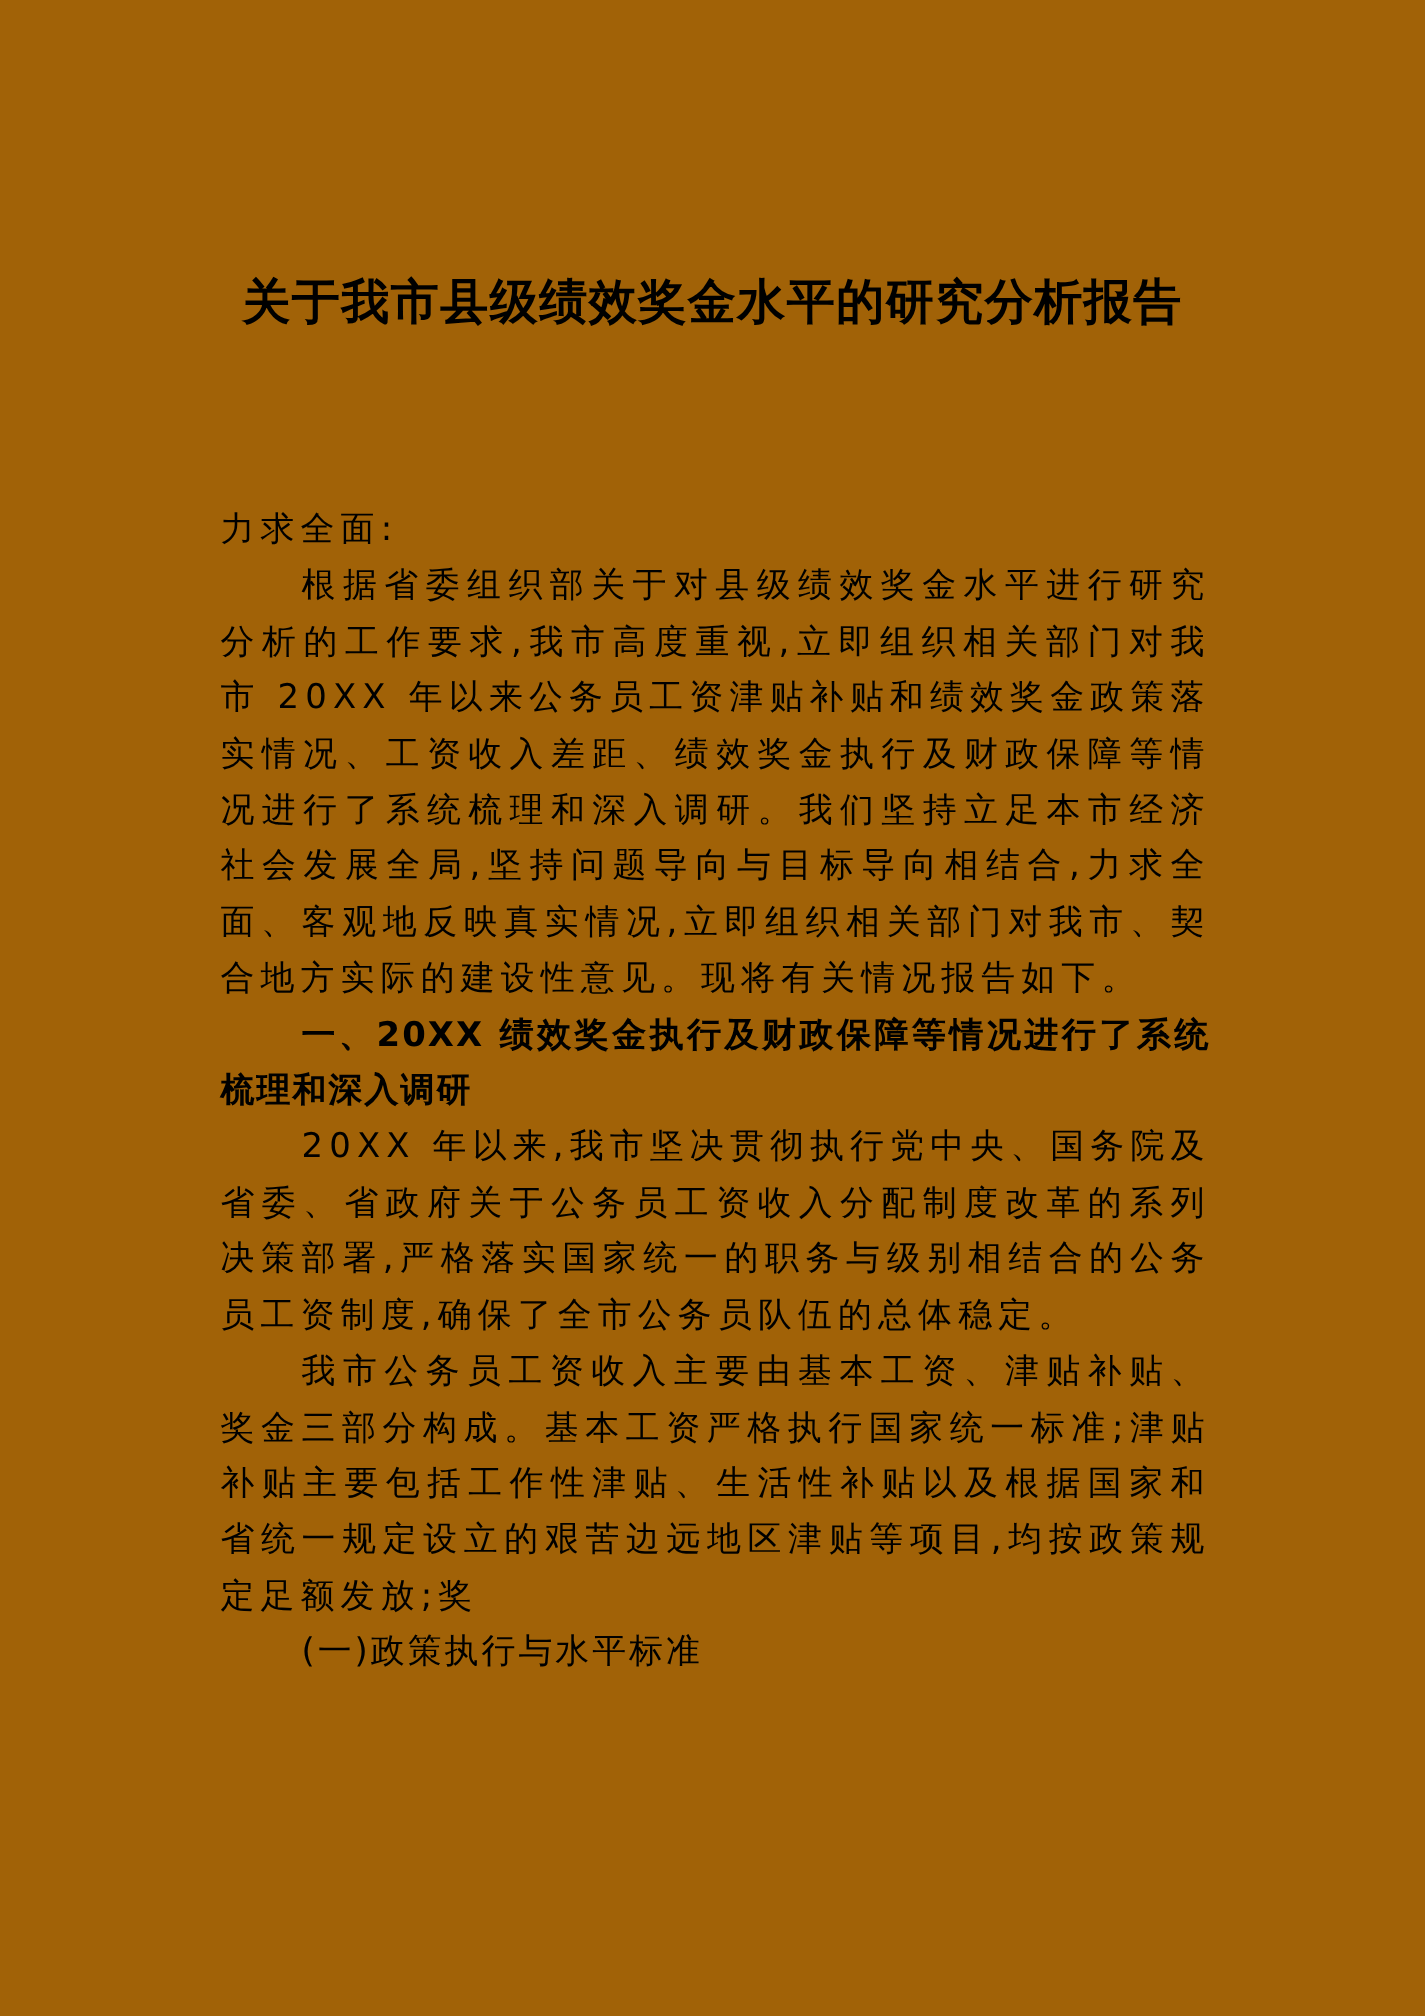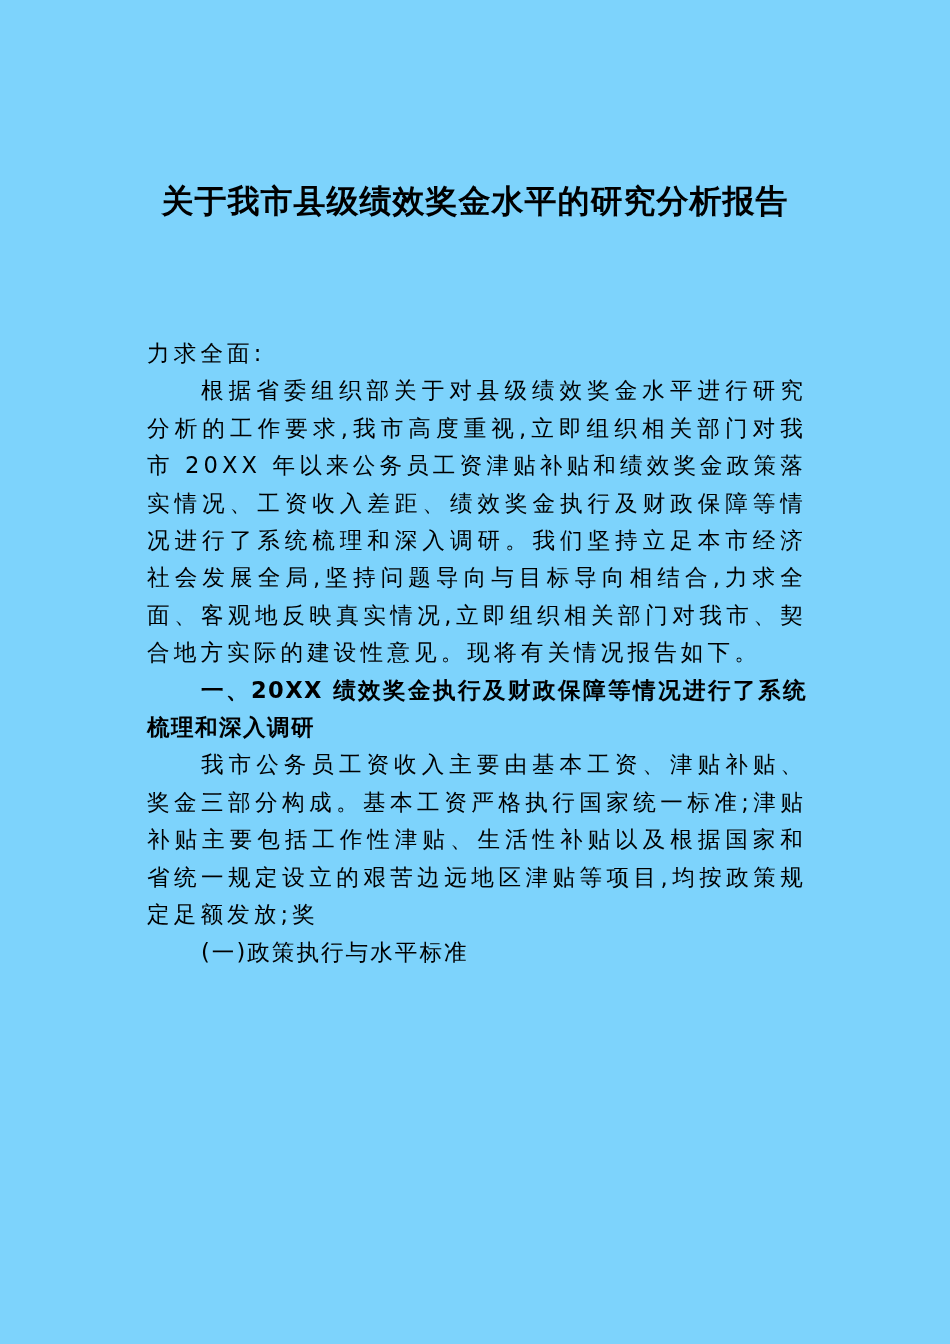--- a/index.html
+++ b/index.html
@@ -1,17 +1,17 @@
 <!DOCTYPE html>
 <html><head>
 <meta charset="utf-8">
 <style>
   html, body { margin: 0; padding: 0; background: #ffffff; }
   body { width: 950px; height: 1344px; position: relative; overflow: hidden; color: #000; }
-  .page { position: absolute; left: 0; top: 0; width: 950px; height: 1344px; background: #7dd3fc; }
+  .page { position: absolute; left: 0; top: 0; width: 950px; height: 1344px; background: #a16207; }
   .title {
     position: absolute; left: 140px; width: 670px; top: 160px;
     font-family: "DejaVu Serif", "Liberation Serif", serif;
     font-weight: bold; font-size: 32px; line-height: 82px;
     text-align: center; letter-spacing: 1px;
   }
   .body {
     position: absolute; left: 147px; width: 660px; top: 335px;
     font-family: "DejaVu Sans", "Liberation Sans", sans-serif;
     font-size: 22.6px; line-height: 37.4px; letter-spacing: 4.1px;
@@ -25,16 +25,17 @@
 </head>
 <body>
 
 <div class="page">
   <div class="title">关于我市县级绩效奖金水平的研究分析报告</div>
 
   <div class="body">
     <p>力求全面:</p>
     <p class="indent">根据省委组织部关于对县级绩效奖金水平进行研究分析的工作要求,我市高度重视,立即组织相关部门对我市 20XX 年以来公务员工资津贴补贴和绩效奖金政策落实情况、工资收入差距、绩效奖金执行及财政保障等情况进行了系统梳理和深入调研。我们坚持立足本市经济社会发展全局,坚持问题导向与目标导向相结合,力求全面、客观地反映真实情况,立即组织相关部门对我市、契合地方实际的建设性意见。现将有关情况报告如下。</p>
     <p class="indent h1">一、20XX 绩效奖金执行及财政保障等情况进行了系统梳理和深入调研</p>
+    <p class="indent">20XX 年以来,我市坚决贯彻执行党中央、国务院及省委、省政府关于公务员工资收入分配制度改革的系列决策部署,严格落实国家统一的职务与级别相结合的公务员工资制度,确保了全市公务员队伍的总体稳定。</p>
     <p class="indent">我市公务员工资收入主要由基本工资、津贴补贴、奖金三部分构成。基本工资严格执行国家统一标准;津贴补贴主要包括工作性津贴、生活性补贴以及根据国家和省统一规定设立的艰苦边远地区津贴等项目,均按政策规定足额发放;奖</p>
     <p class="indent h2">(一)政策执行与水平标准</p>
   </div>
 </div>
 
 </body></html>

